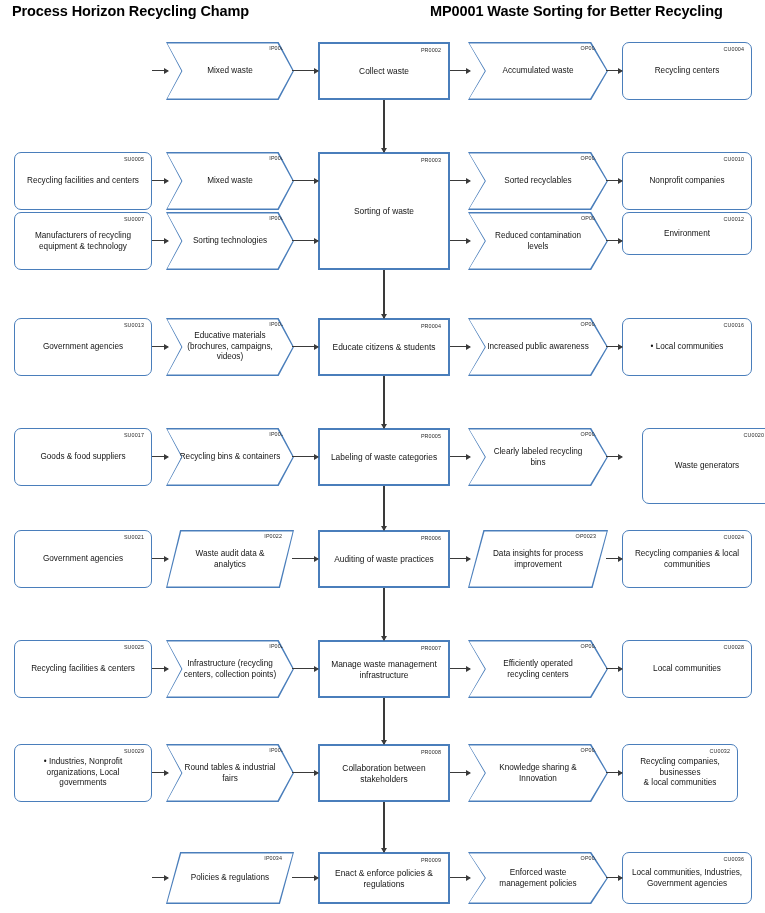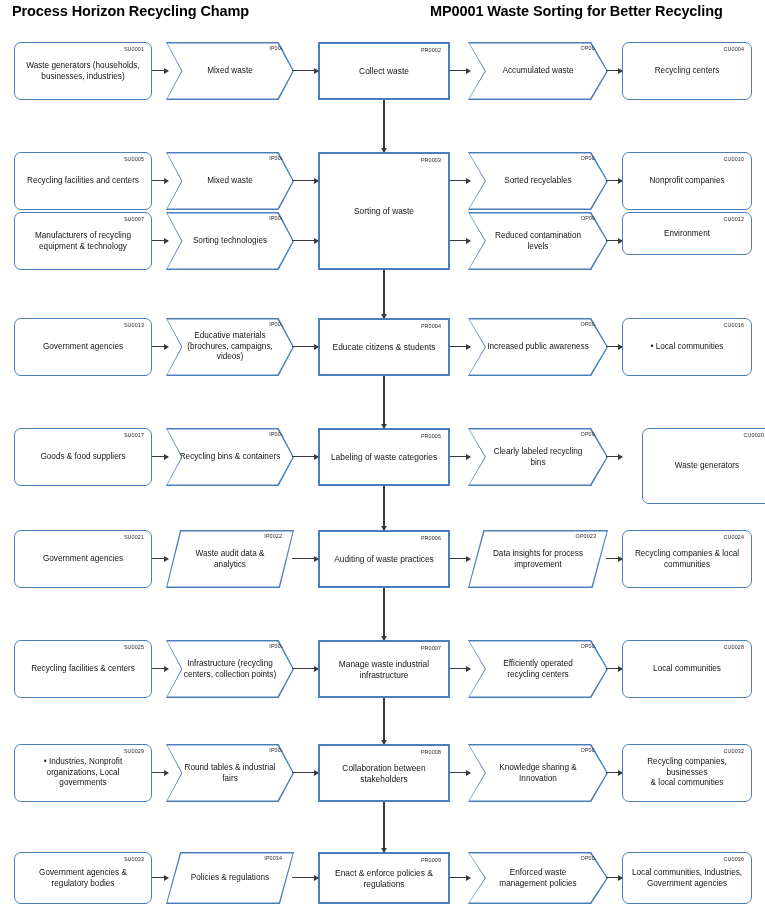--- a/index.html
+++ b/index.html
@@ -155,25 +155,20 @@
 </style>
 </head>
 <body>
 
 <div id="header">
   <div class="title" id="title-left">Process Horizon Recycling Champ</div>
   <div class="title" id="title-right">MP0001 Waste Sorting for Better Recycling</div>
 </div>
 
 <div id="canvas">
-    <div class="node rounded" style="left: 14px; top: 12px; width: 138px; height: 58px;">
-      <div class="code">SU0001</div>
-      <div class="label">Waste generators (households,
-businesses, industries)</div>
-    </div>
     <div class="node chevron" style="left: 166px; top: 12px; width: 128px; height: 58px;">
       <div class="inner"></div>
       <div class="code">IP0002</div>
       <div class="label">Mixed waste</div>
     </div>
     <div class="node process" style="left: 318px; top: 12px; width: 132px; height: 58px;">
       <div class="code">PR0002</div>
       <div class="label">Collect waste</div>
     </div>
     <div class="node chevron" style="left: 468px; top: 12px; width: 140px; height: 58px;">
@@ -327,21 +322,21 @@
       <div class="label">Recycling facilities &amp; centers</div>
     </div>
     <div class="node chevron" style="left: 166px; top: 610px; width: 128px; height: 58px;">
       <div class="inner"></div>
       <div class="code">IP0026</div>
       <div class="label">Infrastructure (recycling
 centers, collection points)</div>
     </div>
     <div class="node process" style="left: 318px; top: 610px; width: 132px; height: 58px;">
       <div class="code">PR0007</div>
-      <div class="label">Manage waste industrial
+      <div class="label">Manage waste management
 infrastructure</div>
     </div>
     <div class="node chevron" style="left: 468px; top: 610px; width: 140px; height: 58px;">
       <div class="inner"></div>
       <div class="code">OP0027</div>
       <div class="label">Efficiently operated
 recycling centers</div>
     </div>
     <div class="node rounded" style="left: 622px; top: 610px; width: 130px; height: 58px;">
       <div class="code">CU0028</div>
@@ -367,34 +362,29 @@
       <div class="code">PR0008</div>
       <div class="label">Collaboration between
 stakeholders</div>
     </div>
     <div class="node chevron" style="left: 468px; top: 714px; width: 140px; height: 58px;">
       <div class="inner"></div>
       <div class="code">OP0031</div>
       <div class="label">Knowledge sharing &amp;
 Innovation</div>
     </div>
-    <div class="node rounded" style="left: 622px; top: 714px; width: 130px; height: 58px;">
+    <div class="node rounded" style="left: 622px; top: 714px; width: 116px; height: 58px;">
       <div class="code">CU0032</div>
       <div class="label">Recycling companies, businesses
 &amp; local communities</div>
     </div>
     <div class="h-arrow" style="left: 152px; top: 742px; width: 16px;"></div>
     <div class="h-arrow" style="left: 292px; top: 742px; width: 26px;"></div>
     <div class="h-arrow" style="left: 450px; top: 742px; width: 20px;"></div>
     <div class="h-arrow" style="left: 606px; top: 742px; width: 16px;"></div>
-    <div class="node rounded" style="left: 14px; top: 822px; width: 138px; height: 52px;">
-      <div class="code">SU0033</div>
-      <div class="label">Government agencies &amp;
-regulatory bodies</div>
-    </div>
     <div class="node parallelo" style="left: 166px; top: 822px; width: 128px; height: 52px;">
       <div class="inner"></div>
       <div class="code">IP0034</div>
       <div class="label">Policies &amp; regulations</div>
     </div>
     <div class="node process" style="left: 318px; top: 822px; width: 132px; height: 52px;">
       <div class="code">PR0009</div>
       <div class="label">Enact &amp; enforce policies &amp;
 regulations</div>
     </div>

